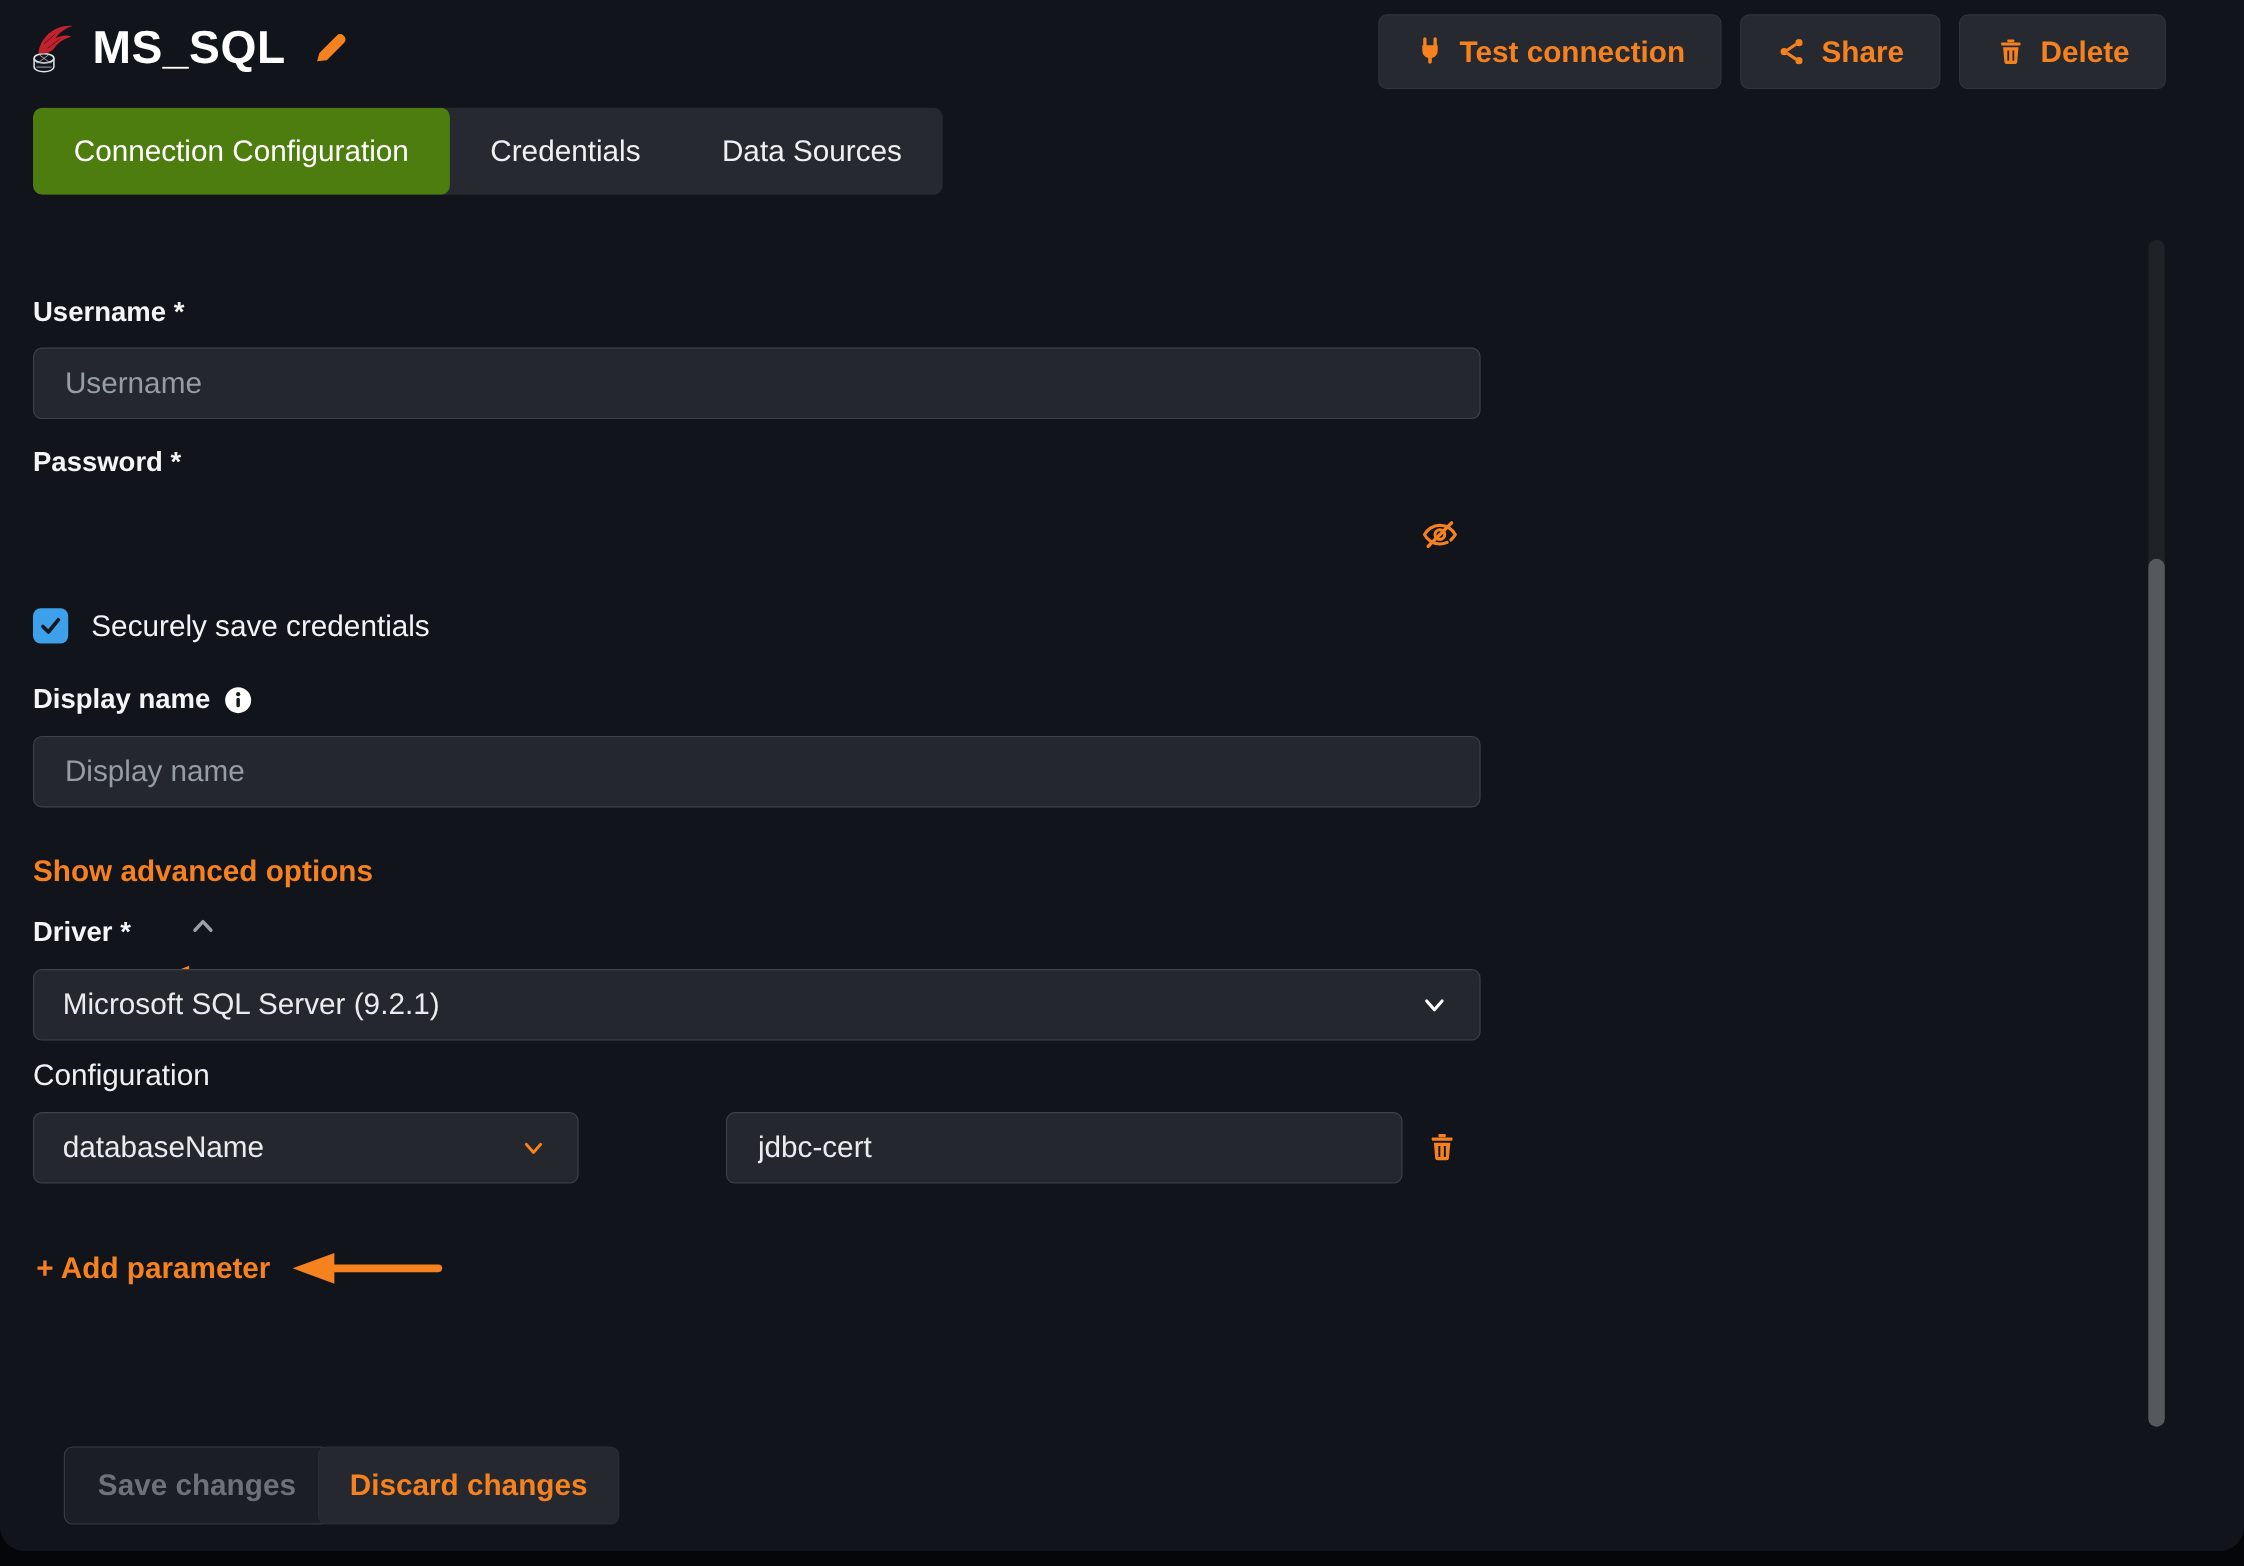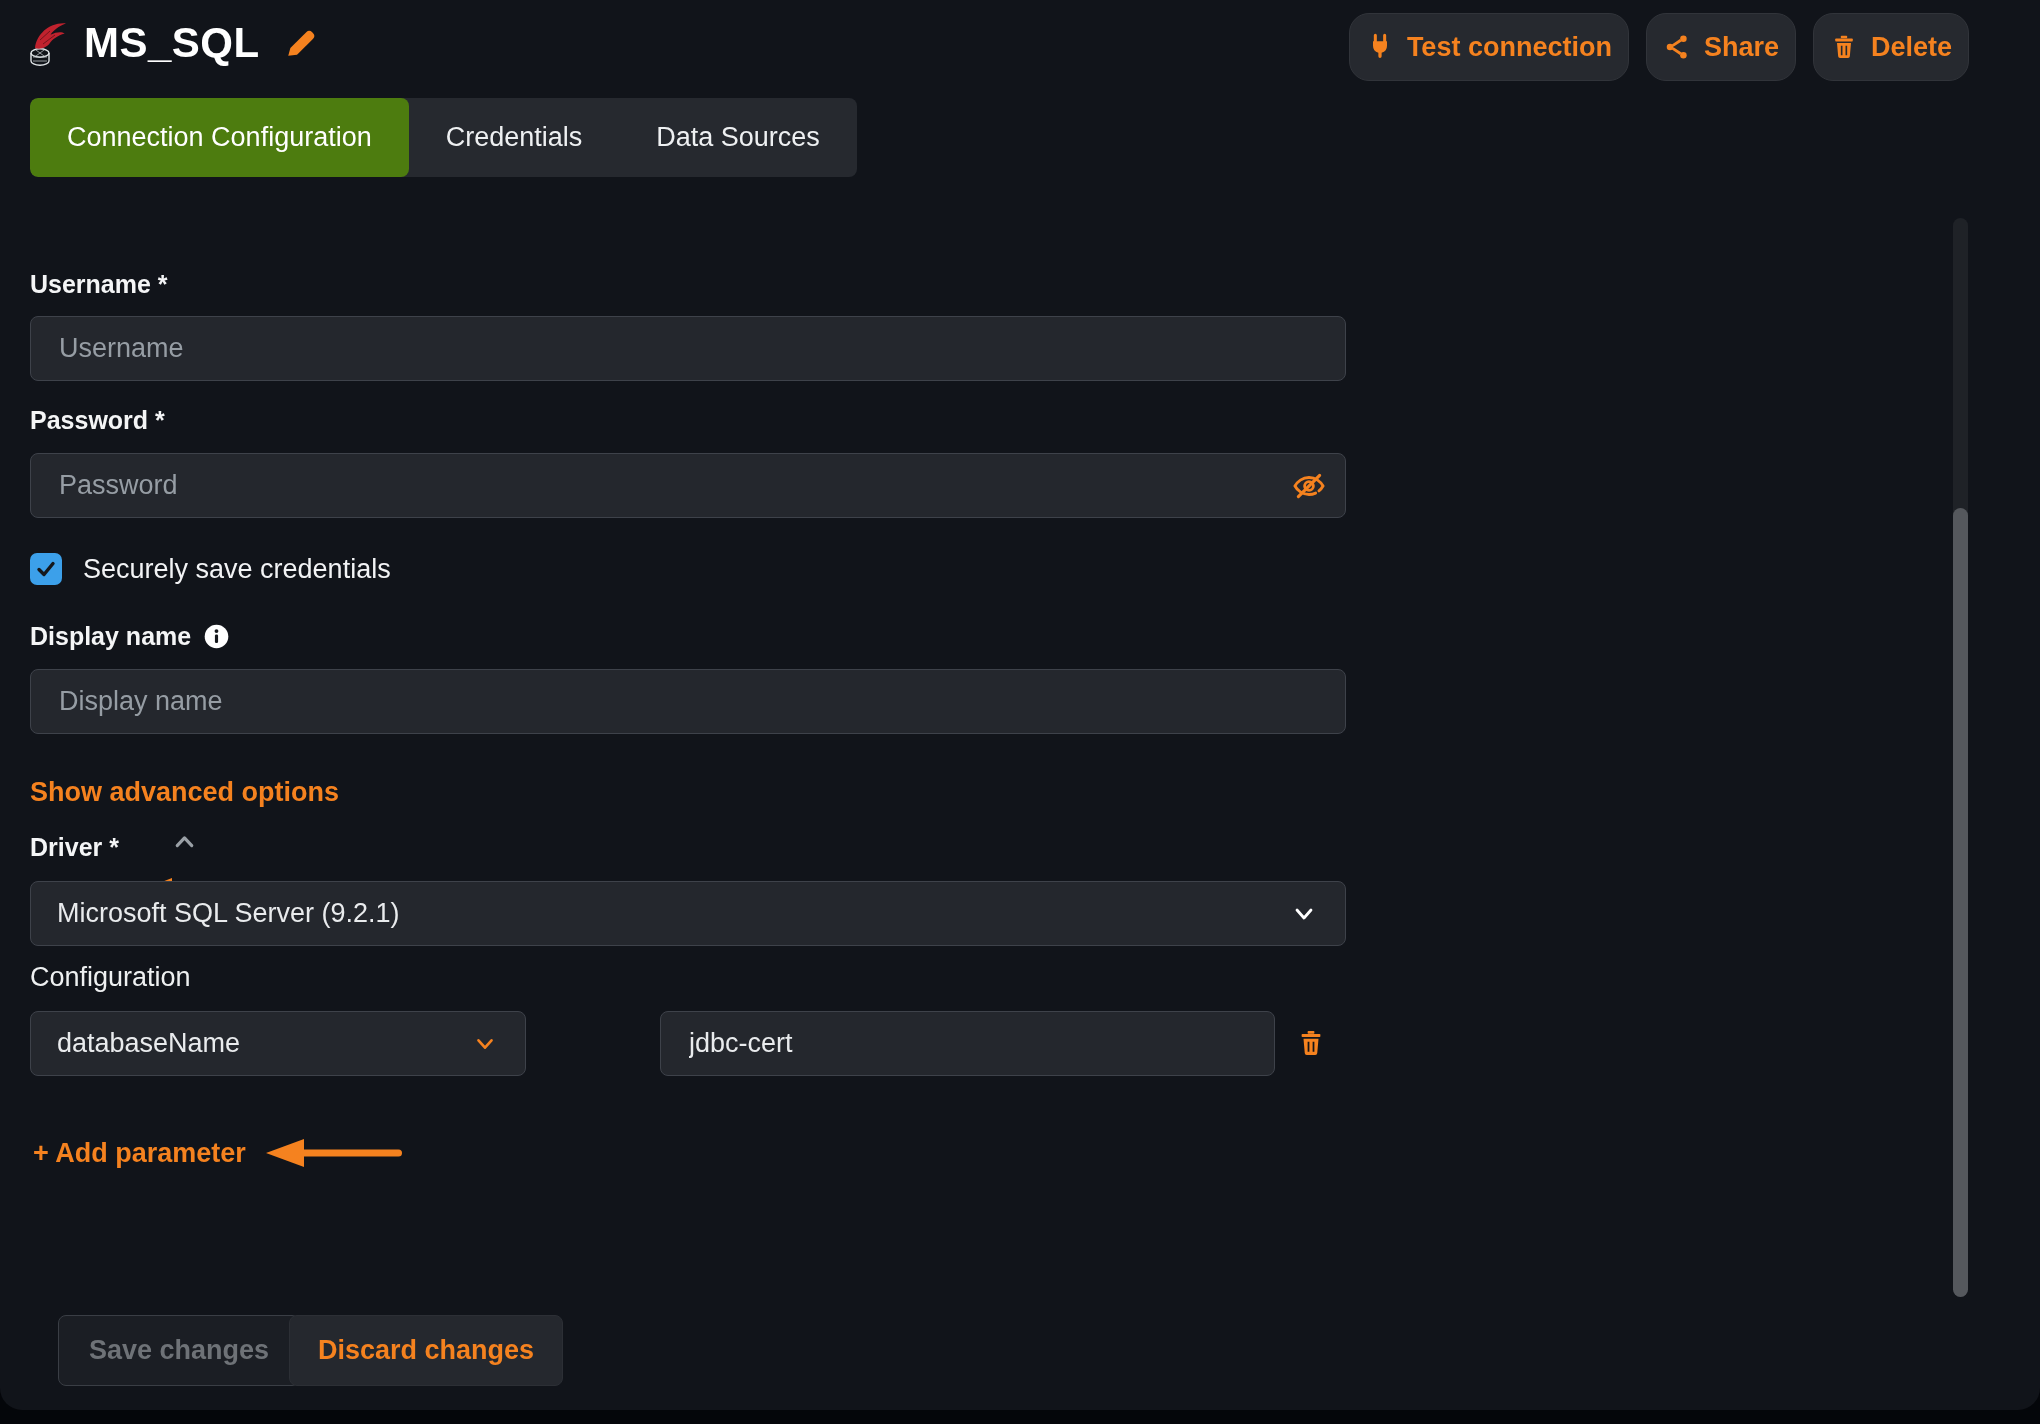--- a/index.html
+++ b/index.html
@@ -5,23 +5,23 @@
   html,body{margin:0;padding:0;background:#04060a;}
   .page{position:relative;width:2040px;height:1424px;background:#04060a;
         font-family:"Liberation Sans",sans-serif;overflow:hidden;}
   .panel{position:absolute;left:0;top:0;width:2040px;height:1410px;
          background:#11141a;border-radius:0 0 22px 22px;overflow:hidden;}
 
   
   .hdr-left{position:absolute;top:16px;left:28px;display:flex;align-items:center;gap:16px;}
   .app-title{font-size:42px;font-weight:700;color:#ffffff;letter-spacing:.5px;}
   .hdr-actions{position:absolute;top:13px;right:71px;display:flex;gap:17px;}
-  .hbtn{height:68px;background:#26292f;border:1px solid #31343a;border-radius:20px;
+  .hbtn{height:68px;background:#26292f;border:1px solid #31343a;border-radius:8px;
         display:flex;align-items:center;gap:13px;color:#f5821f;
-        font-size:27px;font-weight:700;padding:0 16px;cursor:pointer;box-sizing:border-box;}
+        font-size:27px;font-weight:700;padding:0 32px;cursor:pointer;box-sizing:border-box;}
 
   
   .tabs{position:absolute;top:98px;left:30px;display:flex;background:#26292f;
         border-radius:8px;height:79px;overflow:hidden;}
   .tab{display:flex;align-items:center;padding:0 37px;font-size:27px;color:#eef0f2;cursor:pointer;}
   .tab.active{background:#4d7c0f;border-radius:8px;color:#ffffff;}
 
   
   .flabel{position:absolute;left:30px;font-size:25px;font-weight:700;color:#f4f5f6;
           display:flex;align-items:center;gap:12px;line-height:32px;}
@@ -125,21 +125,20 @@
     <div class="tabs">
       <div class="tab active">Connection Configuration</div>
       <div class="tab">Credentials</div>
       <div class="tab">Data Sources</div>
     </div>
 
     <div class="flabel" style="top:268px;">Username *</div>
     <input class="finput" style="top: 316px;" type="text" placeholder="Username">
 
     <div class="flabel" style="top:404px;">Password *</div>
-    <input class="finput" style="top: 453px; padding-right: 80px;" type="password" placeholder="Password">
     <button class="icon-btn" style="position:absolute;left:1292px;top:469px;">
       <span style="display:flex;">
         <svg width="34" height="34" viewBox="0 0 24 24">
           <path d="M12 6c4.6 0 8.3 2.9 9.9 6-.7 1.3-1.7 2.5-2.9 3.5M12 6C7.4 6 3.7 8.9 2.1 12c1.6 3.1 5.3 6 9.9 6 1.7 0 3.3-.4 4.7-1" stroke="#f5821f" stroke-width="2" fill="none" stroke-linecap="round"></path>
           <circle cx="12" cy="12" r="3.1" stroke="#f5821f" stroke-width="2" fill="none"></circle>
           <path d="M4.5 19.5L19.5 4.5" stroke="#f5821f" stroke-width="2.2" stroke-linecap="round"></path>
         </svg>
       </span>
     </button>
 

